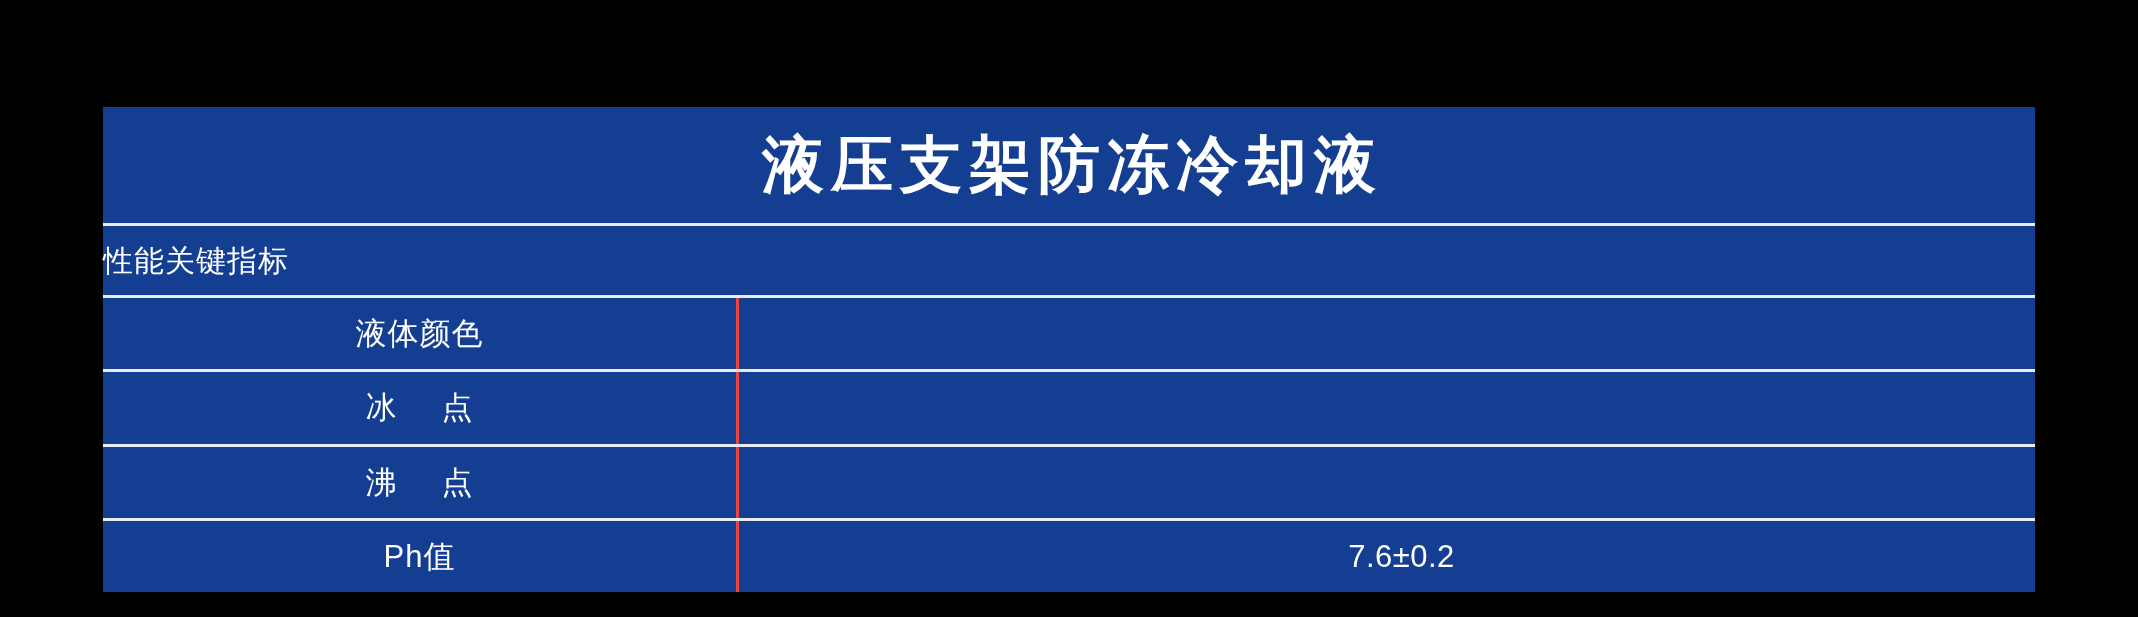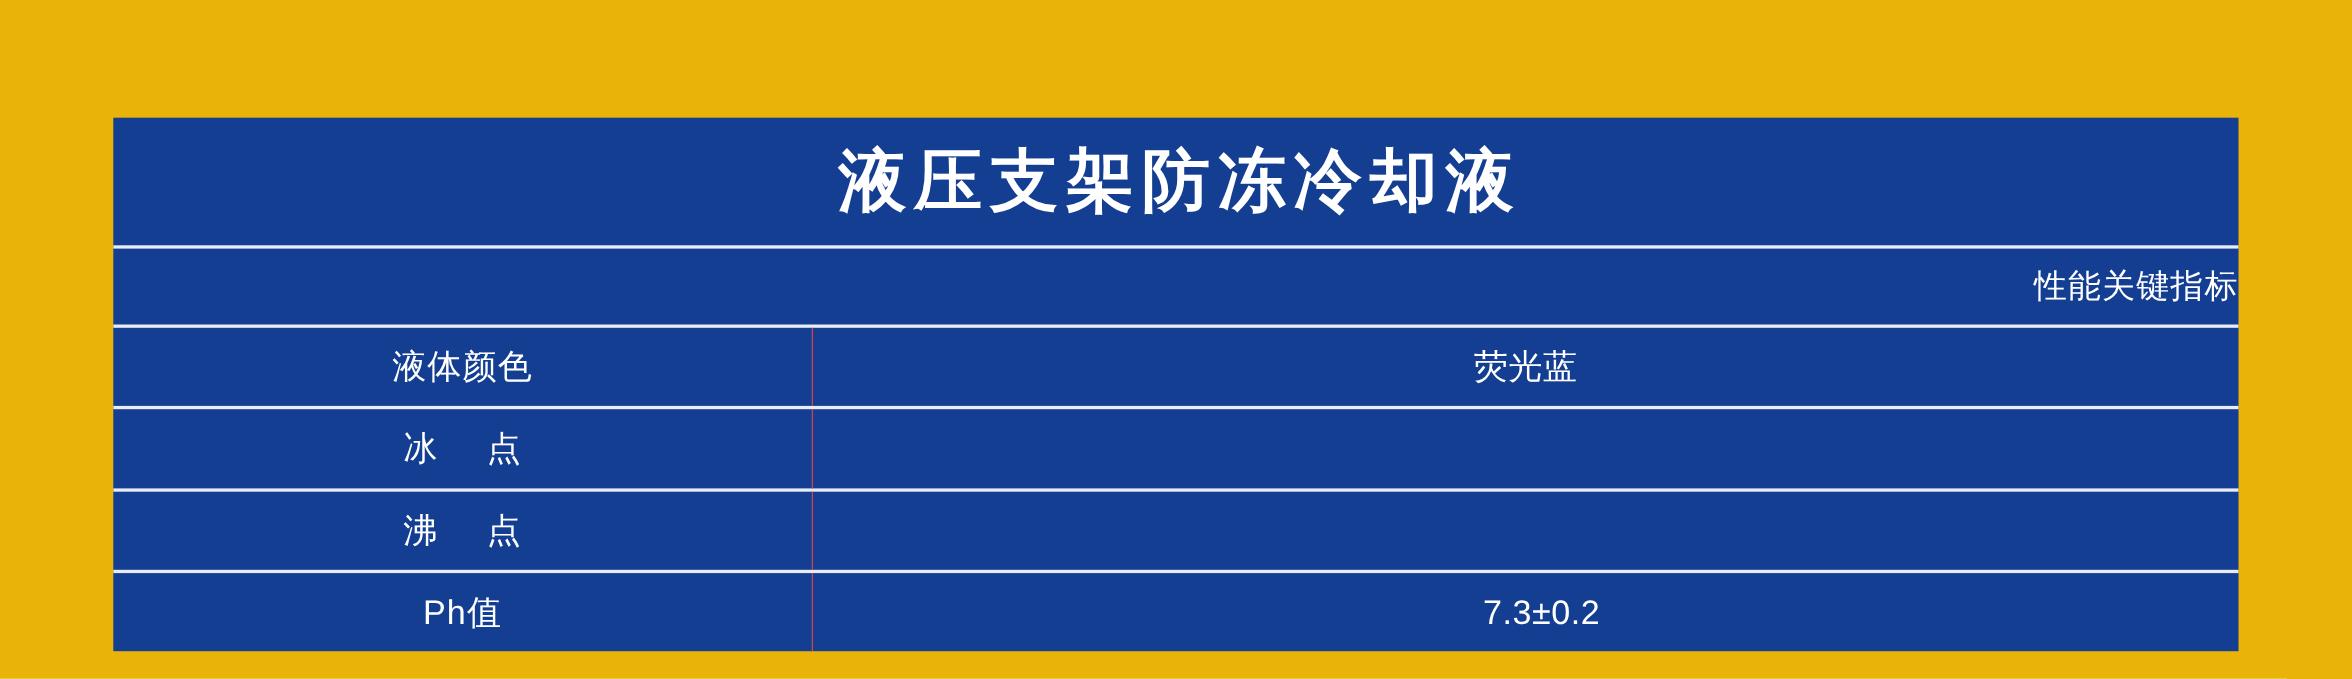--- a/index.html
+++ b/index.html
@@ -11,21 +11,21 @@
     width: 2138px;
     height: 617px;
     font-family: "Liberation Sans", "DejaVu Sans", sans-serif;
     overflow: hidden;
   }
 
   .page {
     position: relative;
     width: 2138px;
     height: 617px;
-    background: #eab308;
+    background: #000000;
   }
 
   
   .spec-card {
     position: absolute;
     left: 103px;
     top: 107px;
     width: 1932px;
     height: 485px;
     background: #133E92;
@@ -53,21 +53,21 @@
     text-indent: 7px;
     white-space: nowrap;
   }
 
   
   .spec-subtitle-row {
     height: 72px;
     flex: 0 0 72px;
     display: flex;
     align-items: center;
-    justify-content: flex-end;
+    justify-content: flex-start;
     border-bottom: 3px solid #e8ecf5;
     box-sizing: border-box;
   }
   .spec-subtitle {
     color: #ffffff;
     font-size: 30px;
     font-weight: 400;
     letter-spacing: 1px;
     line-height: 1;
     white-space: nowrap;
@@ -98,21 +98,21 @@
     font-size: 31px;
     font-weight: 400;
     line-height: 1;
     box-sizing: border-box;
     white-space: nowrap;
     overflow: hidden;
   }
   .spec-cell-label {
     flex: 0 0 636px;
     width: 636px;
-    border-right: 1px solid #ef4444;
+    border-right: 3px solid #ef4444;
     letter-spacing: 1px;
   }
   .spec-cell-label.spaced {
     letter-spacing: 1px;
   }
   .spec-cell-value {
     flex: 1 1 auto;
     letter-spacing: 0.5px;
   }
   .gap-label {
@@ -134,21 +134,20 @@
     <div class="spec-subtitle-row">
       <div class="spec-subtitle">性能关键指标</div>
     </div>
 
     <div class="spec-rows">
 
       <div class="spec-row">
         <div class="spec-cell spec-cell-label">
           <span>液体颜色</span>
         </div>
-        <div class="spec-cell spec-cell-value">荧光蓝</div>
       </div>
 
       <div class="spec-row">
         <div class="spec-cell spec-cell-label spaced">
           <span>冰</span>
           <span class="gap-label"></span>
           <span>点</span>
         </div>
       </div>
 
@@ -157,18 +156,18 @@
           <span>沸</span>
           <span class="gap-label"></span>
           <span>点</span>
         </div>
       </div>
 
       <div class="spec-row">
         <div class="spec-cell spec-cell-label">
           <span>Ph值</span>
         </div>
-        <div class="spec-cell spec-cell-value">7.3±0.2</div>
+        <div class="spec-cell spec-cell-value">7.6±0.2</div>
       </div>
 
     </div>
   </div>
 </div>
 
 </body></html>

